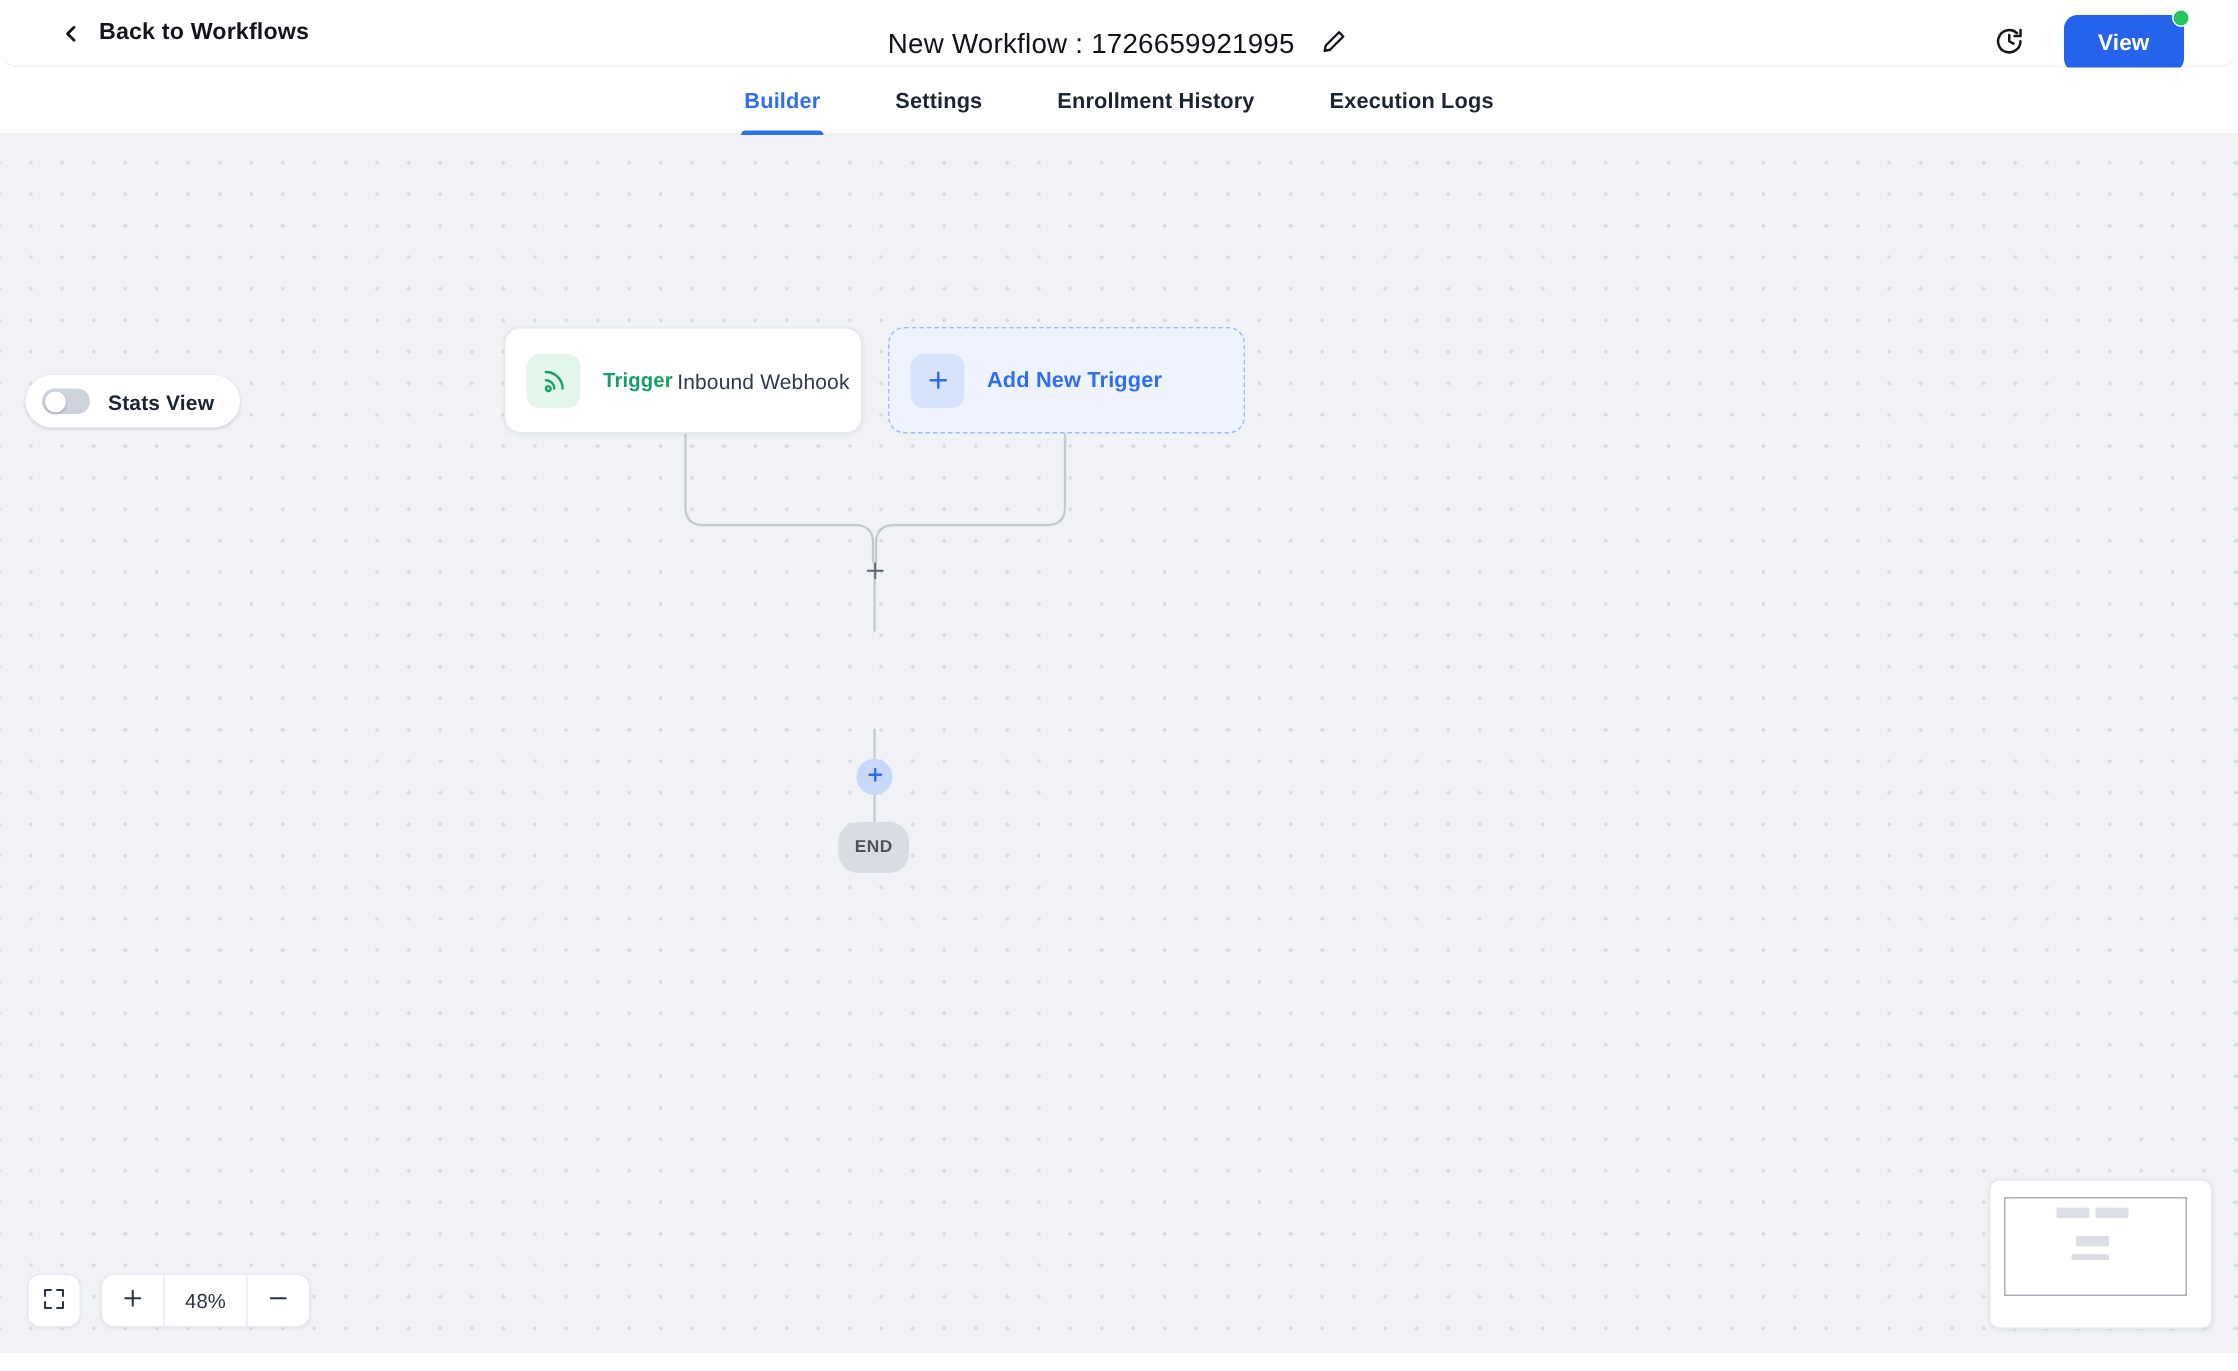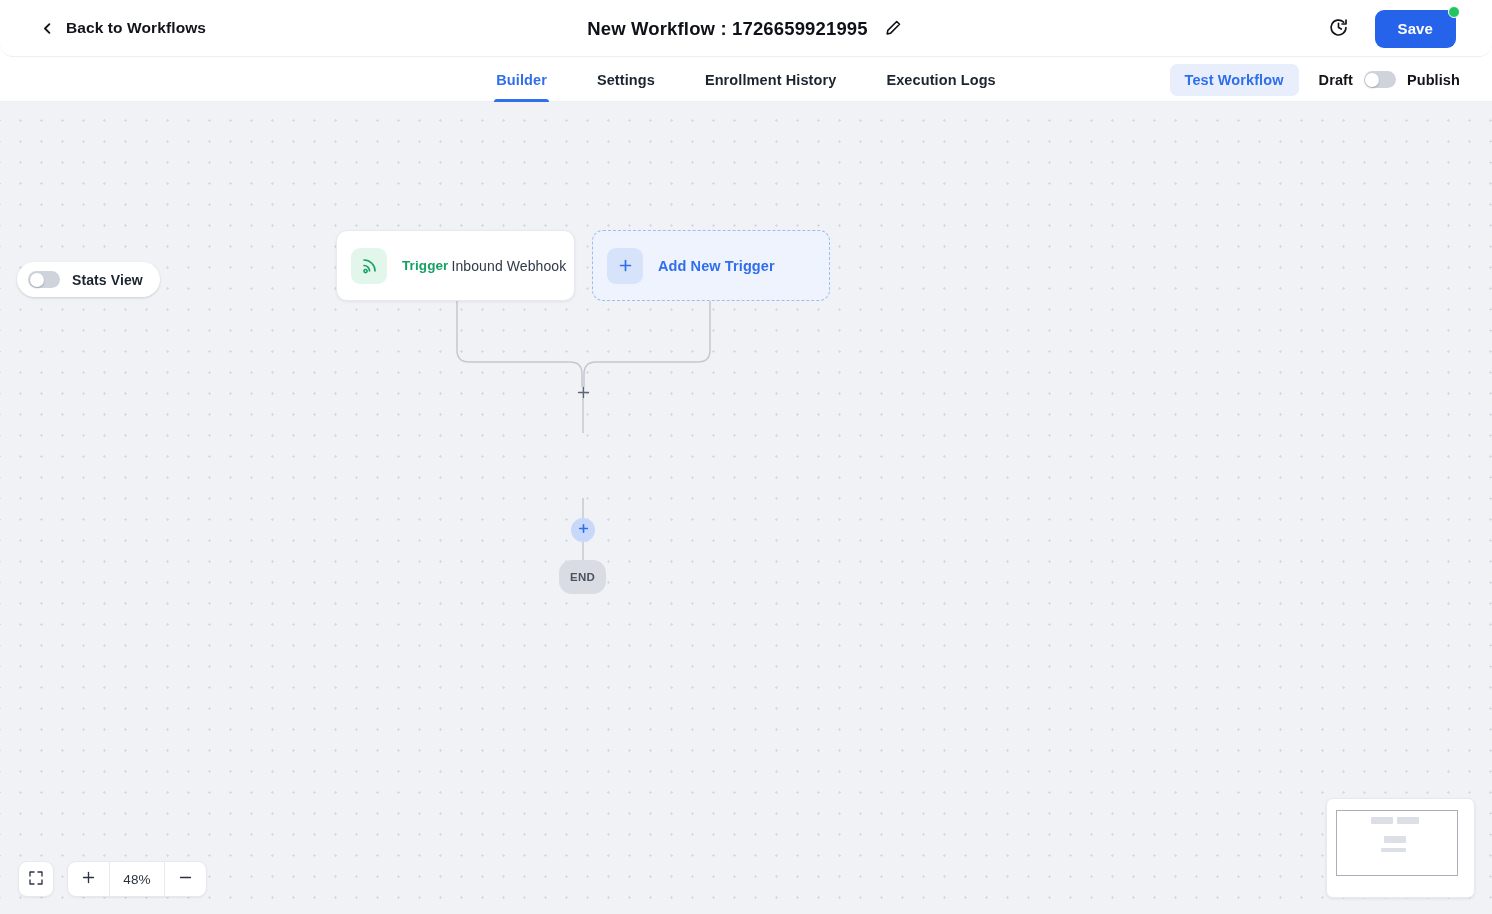--- a/index.html
+++ b/index.html
@@ -12,21 +12,21 @@
     background: #ffffff;
     color: #1f2733;
     -webkit-font-smoothing: antialiased;
   }
 
   .app { position: relative; width: 1492px; height: 914px; }
 
   
   .header {
     position: relative;
-    height: 57px;
+    height: 45px;
     background: #ffffff;
     border-bottom: 1px solid #eceef2;
     display: flex;
     align-items: center;
     border-radius: 13px;
   }
   .back-link {
     display: flex;
     align-items: center;
     gap: 11px;
@@ -49,21 +49,21 @@
     top: 0;
     height: 57px;
     display: flex;
     align-items: center;
     justify-content: center;
     gap: 15px;
     pointer-events: none;
   }
   .wf-title {
     font-size: 18.5px;
-    font-weight: 700;
+    font-weight: 400;
     color: #0e1117;
     letter-spacing: .15px;
     white-space: nowrap;
   }
   .edit-btn {
     pointer-events: auto;
     width: 22px; height: 22px;
     display: flex; align-items: center; justify-content: center;
     background: none; border: none; cursor: pointer;
     color: #0e1117;
@@ -488,42 +488,32 @@
       <button class="icon-btn">
         <span>
           <svg width="21" height="21" viewBox="0 0 24 24" fill="none" stroke="currentColor" stroke-width="1.9" stroke-linecap="round" stroke-linejoin="round">
             <path d="M20.5 12a8.5 8.5 0 1 1-2.6-6.1"></path>
             <polyline points="20.6 3.4 20.6 8 16 8"></polyline>
             <polyline points="12 7.2 12 12 15.2 13.8"></polyline>
           </svg>
         </span>
       </button>
       <div class="save-wrap">
-        <button class="save-btn">Save</button>
+        <button class="save-btn">View</button>
         <span class="save-dot"></span>
       </div>
     </div>
   </div>
 
   <div class="tabbar">
     <div class="tabs">
       <button class="tab active">Builder</button>
       <button class="tab">Settings</button>
       <button class="tab">Enrollment History</button>
       <button class="tab">Execution Logs</button>
-    </div>
-    <div class="tabbar-right">
-      <button class="test-wf-btn">Test Workflow</button>
-      <div class="publish-group">
-        <span class="pg-label">Draft</span>
-        <button class="toggle">
-          <span class="knob"></span>
-        </button>
-        <span class="pg-label">Publish</span>
-      </div>
     </div>
   </div>
 
   <div class="canvas">
 
     <div class="stats-pill">
       <button class="toggle">
         <span class="knob"></span>
       </button>
       <span class="stats-label">Stats View</span>

